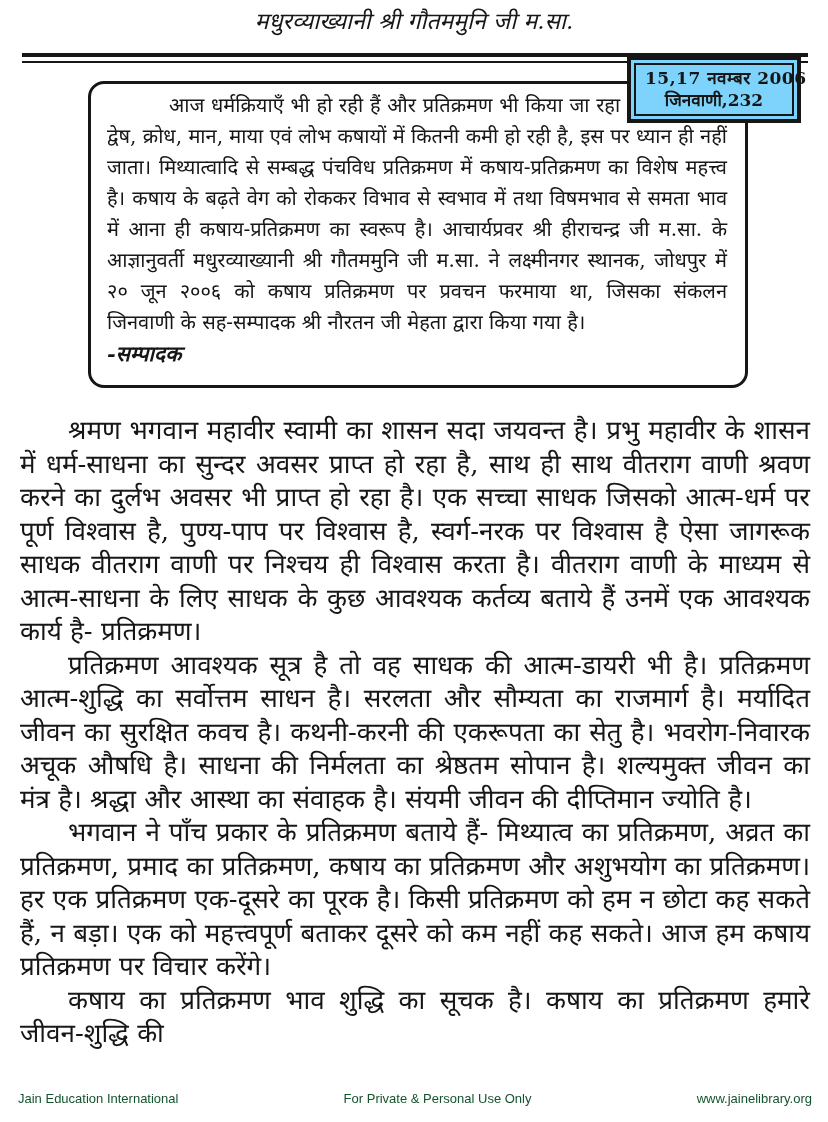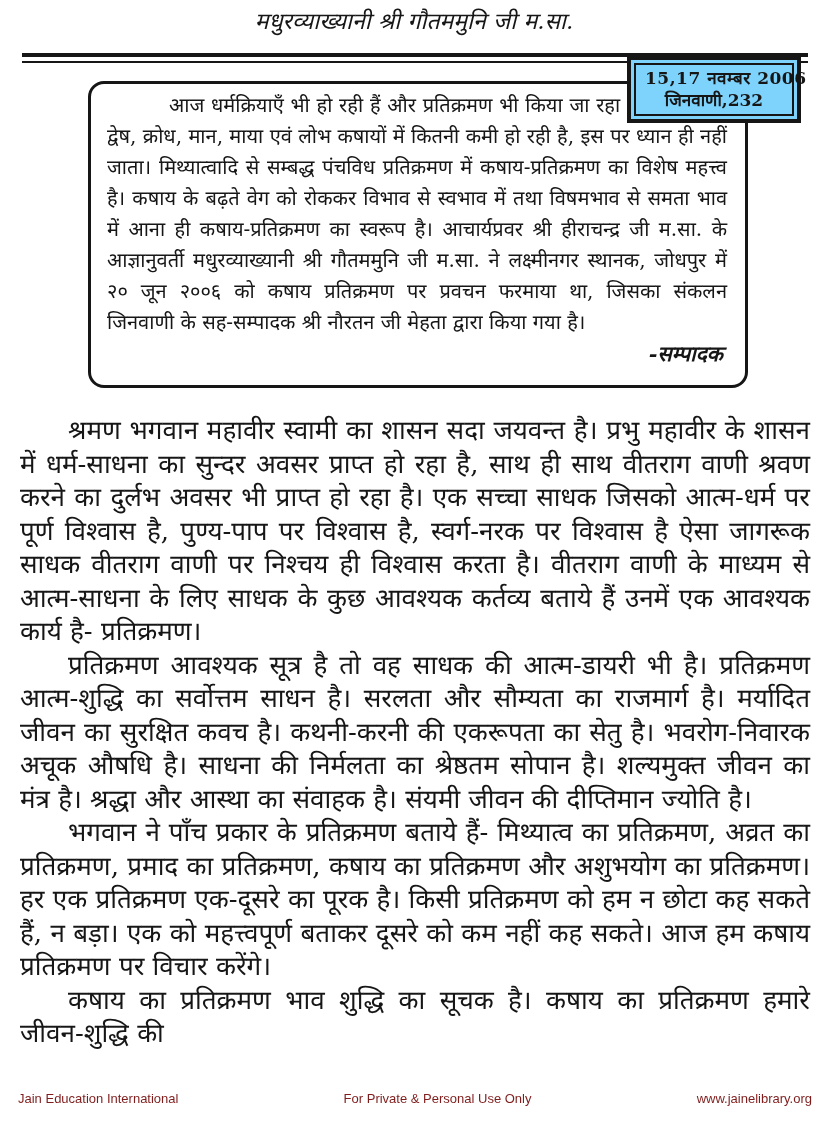--- a/index.html
+++ b/index.html
@@ -72,21 +72,20 @@
     box-sizing: border-box;
   }
   .intro-text {
     margin: 0;
     font-size: 20px;
     line-height: 31px;
     text-align: justify;
     text-indent: 62px;
   }
   .signature {
-    text-align: right;
     font-size: 21px;
     line-height: 31px;
     font-weight: 700;
     font-style: italic;
     padding-right: 4px;
   }
 
   
   .body-text {
     margin: 26px 18px 0 20px;
@@ -100,21 +99,21 @@
   .footer {
     position: absolute;
     left: 18px;
     right: 16px;
     bottom: 16px;
     display: flex;
     justify-content: space-between;
     align-items: baseline;
     font-family: "Liberation Sans", "DejaVu Sans", sans-serif;
     font-size: 13px;
-    color: #7f1d1d;
+    color: #14532d;
   }
 </style>
 </head>
 <body>
 
 <div class="page">
 
   <div class="issue-box">
     <div class="issue-inner">
       <div class="issue-date">15,17 नवम्बर 2006</div>

